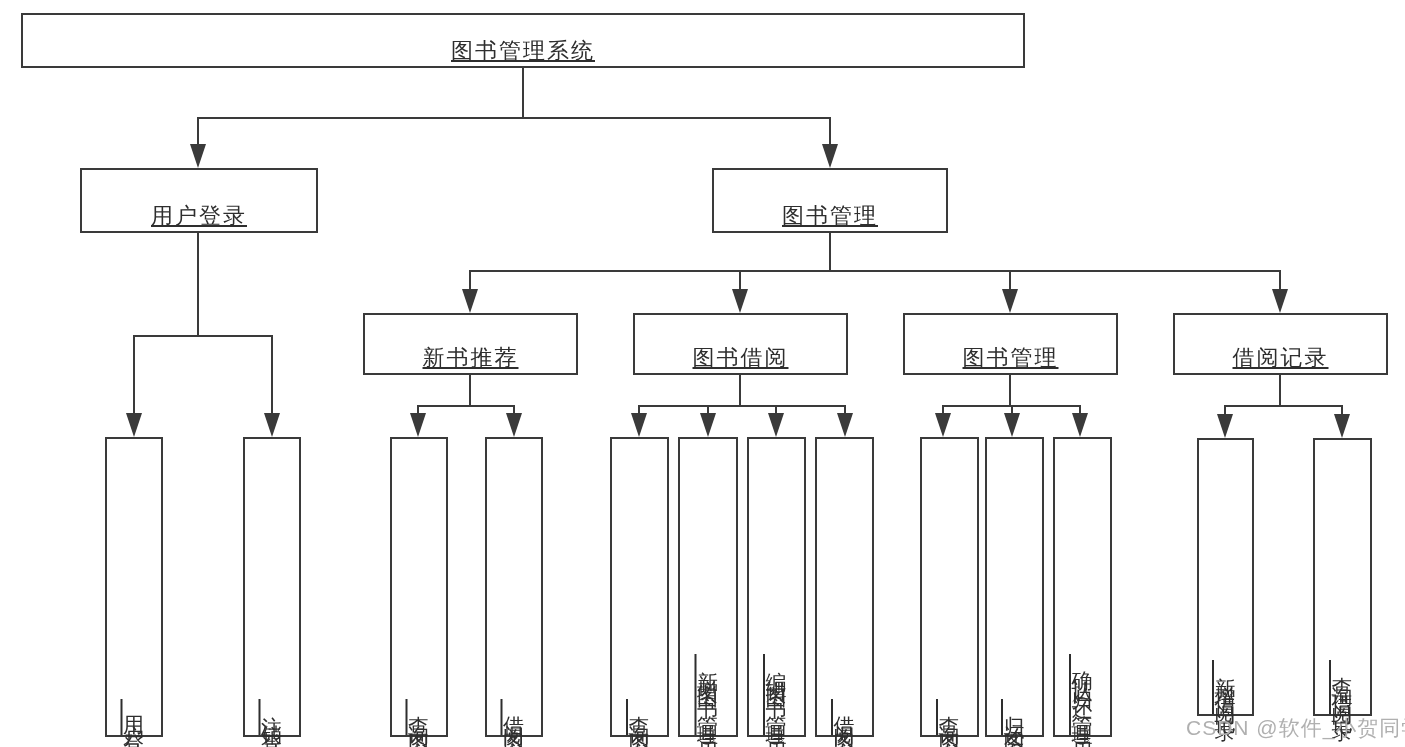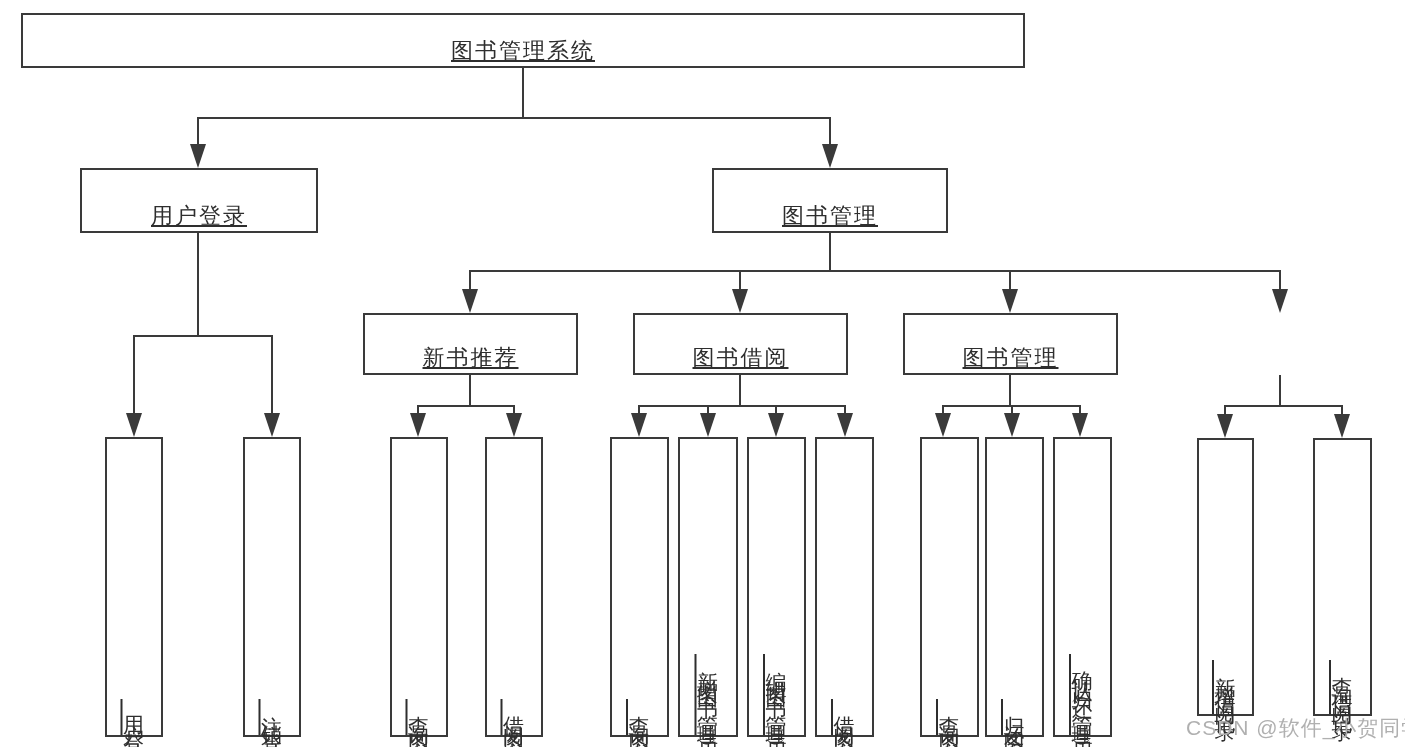--- a/index.html
+++ b/index.html
@@ -99,20 +99,23 @@
 
   <div class="node" style="left:633px;top:313px;width:215px;height:62px">
     <span class="hlabel">图书借阅</span>
   </div>
   <div class="node" style="left:363px;top:313px;width:215px;height:62px">
     <span class="hlabel">新书推荐</span>
   </div>
   <div class="node" style="left:903px;top:313px;width:215px;height:62px">
     <span class="hlabel">图书管理</span>
   </div>
+  <div class="node" style="left:1173px;top:313px;width:215px;height:62px">
+    <span class="hlabel">借阅记录</span>
+  </div>
 
   <div class="node" style="left:105px;top:437px;width:58px;height:300px">
     <span class="vlabel">用户登录</span>
   </div>
   <div class="node" style="left:243px;top:437px;width:58px;height:300px">
     <span class="vlabel">注销登录</span>
   </div>
 
   <div class="node" style="left:390px;top:437px;width:58px;height:300px">
     <span class="vlabel">查询图书</span>

